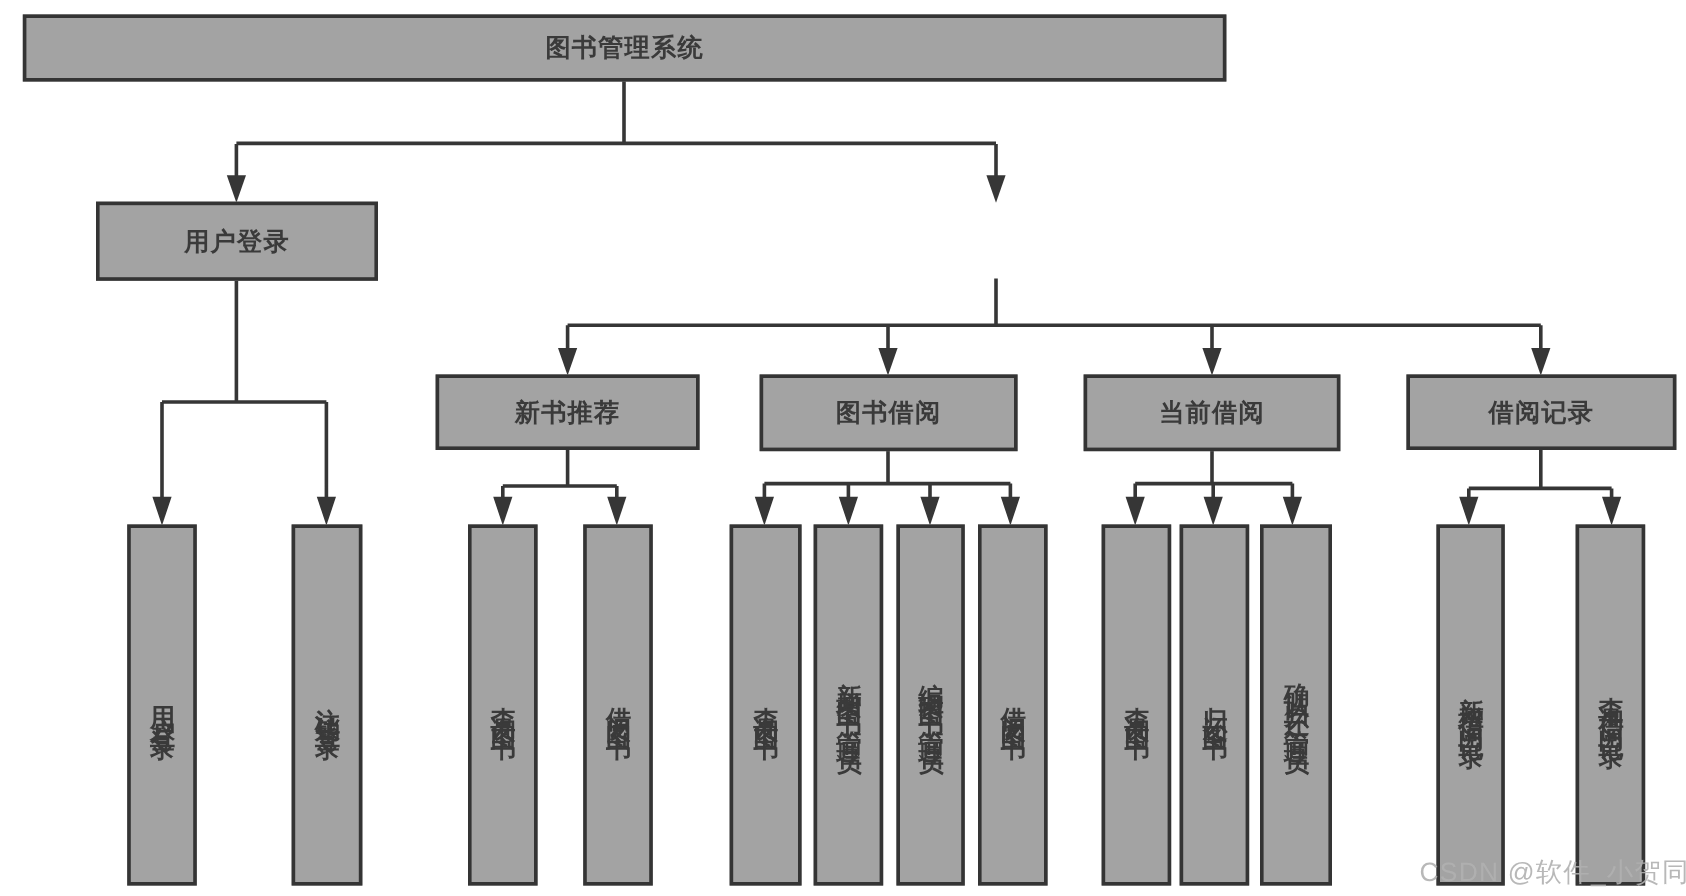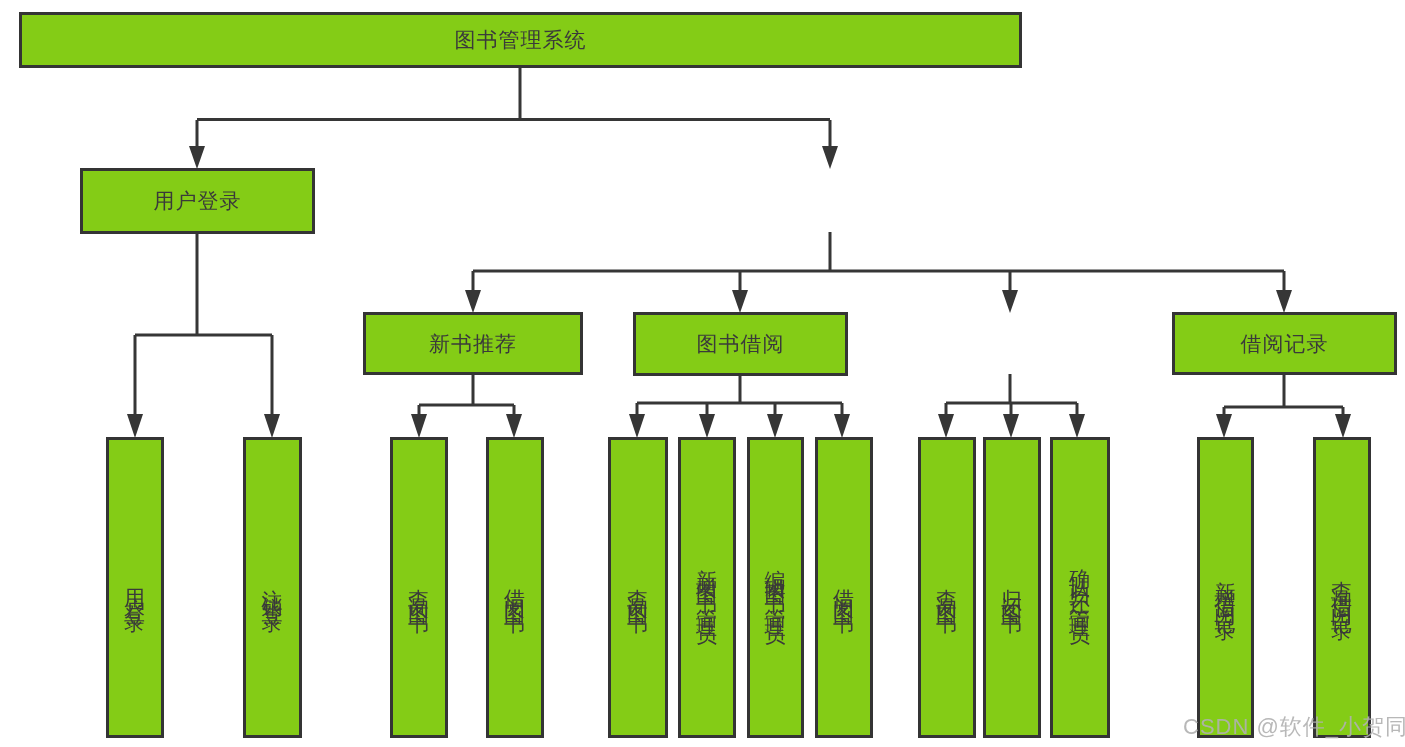--- a/index.html
+++ b/index.html
@@ -22,27 +22,28 @@
     stroke: #363636;
     stroke-width: 3;
   }
   .wires polygon {
     fill: #363636;
     stroke: none;
   }
   .box {
     position: absolute;
     box-sizing: border-box;
-    background: #84cc16;
+    background: #a3a3a3;
     border: 3px solid #343434;
     display: flex;
     align-items: center;
     justify-content: center;
     color: #3a3a3a;
     z-index: 2;
+    font-weight: bold;
   }
   .h-label {
     font-size: 21px;
     letter-spacing: 1px;
     white-space: nowrap;
   }
   .leaf .v-label {
     writing-mode: vertical-rl;
     text-orientation: mixed;
     font-size: 21px;
@@ -103,20 +104,23 @@
   <div class="box" style="left:80px; top:168px; width:235px; height:66px;">
     <span class="h-label">用户登录</span>
   </div>
 
   <div class="box" style="left:633px; top:312px; width:215px; height:64px;">
     <span class="h-label">图书借阅</span>
   </div>
   <div class="box" style="left:363px; top:312px; width:220px; height:63px;">
     <span class="h-label">新书推荐</span>
   </div>
+  <div class="box" style="left:903px; top:312px; width:214px; height:64px;">
+    <span class="h-label">当前借阅</span>
+  </div>
   <div class="box" style="left:1172px; top:312px; width:225px; height:63px;">
     <span class="h-label">借阅记录</span>
   </div>
 
   <div class="box leaf" style="left:106px; top:437px; width:58px; height:301px;">
     <span class="v-label">用户登录</span>
   </div>
   <div class="box leaf" style="left:243px; top:437px; width:59px; height:301px;">
     <span class="v-label">注销登录</span>
   </div>

